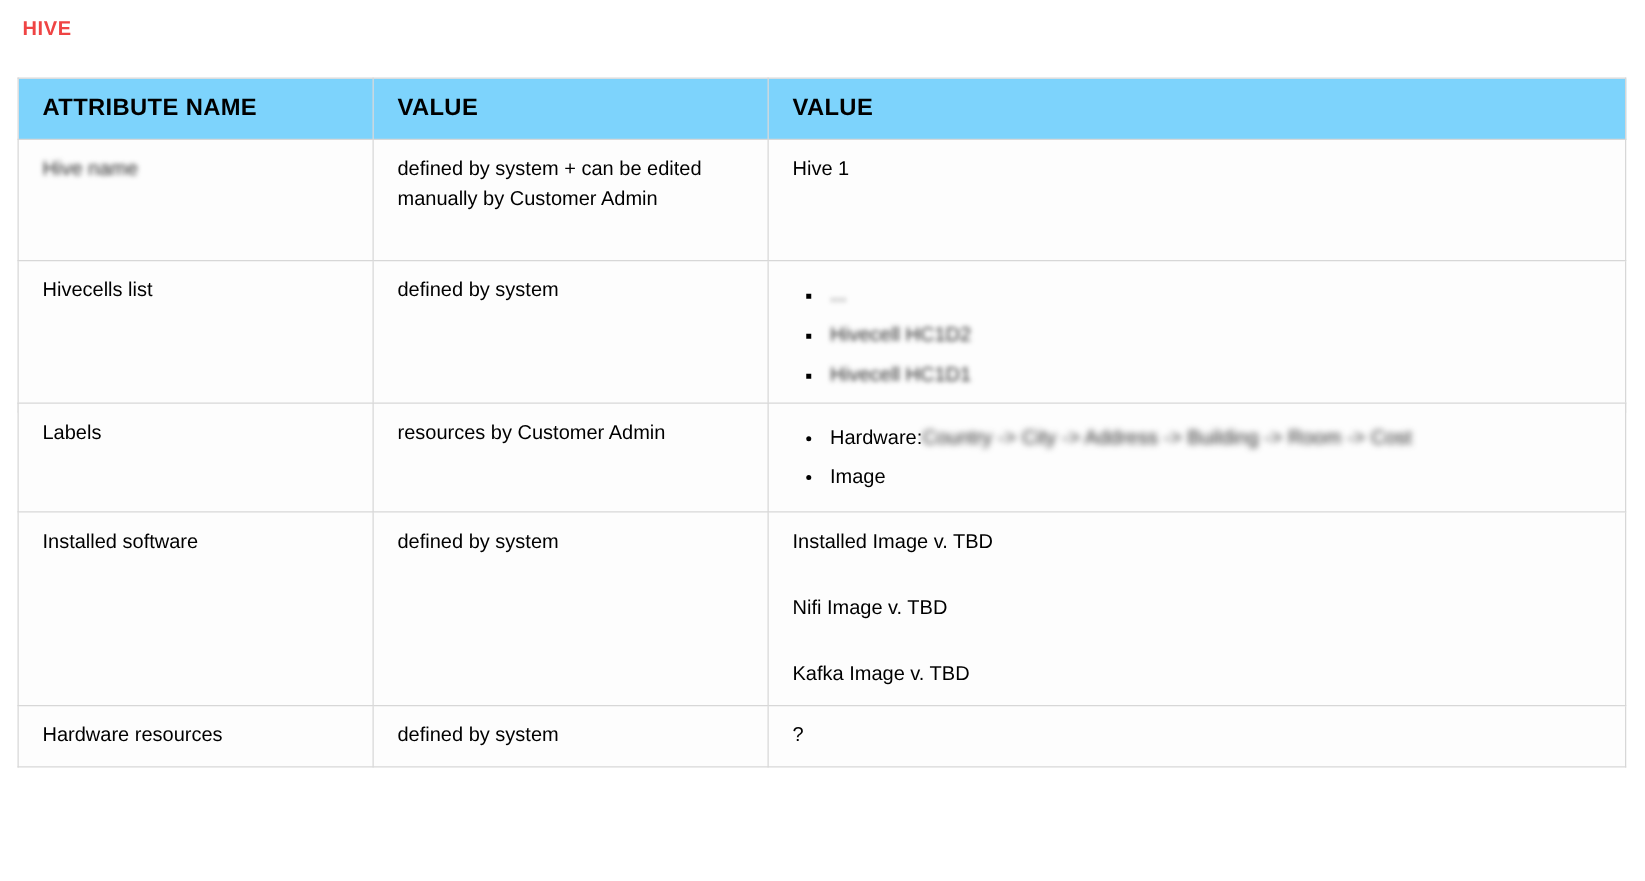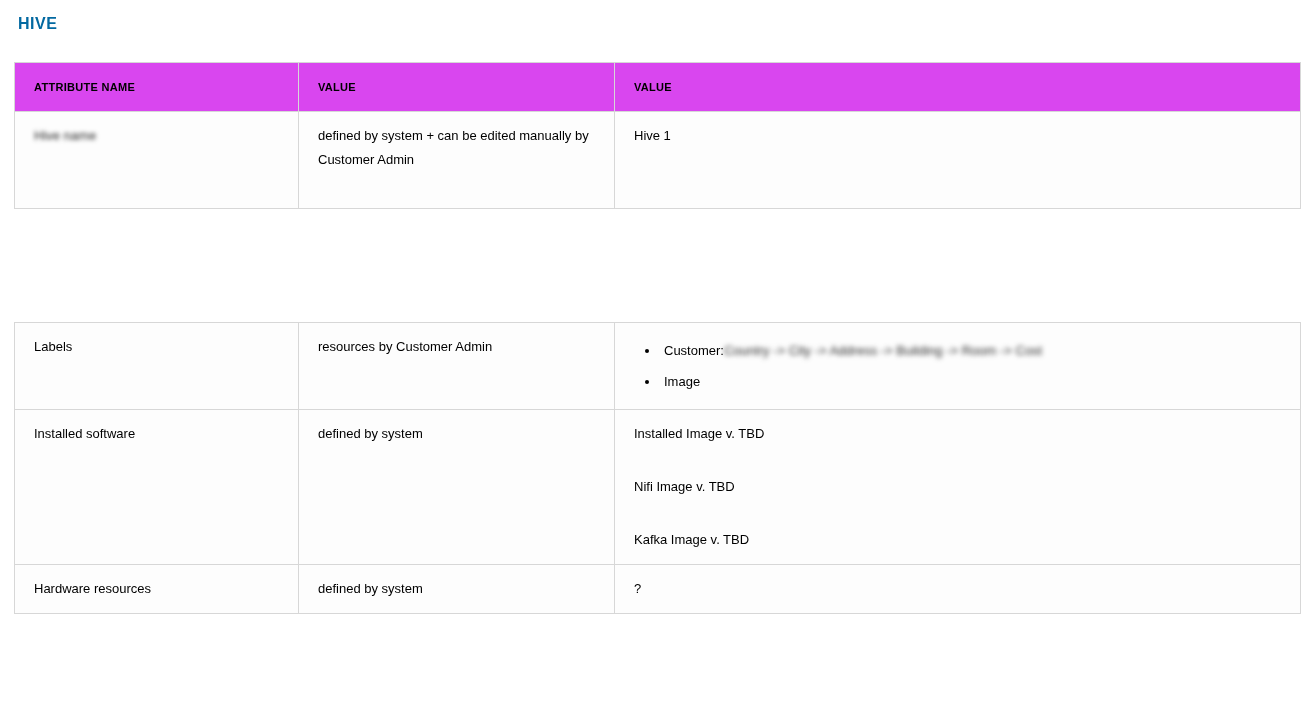--- a/index.html
+++ b/index.html
@@ -17,21 +17,21 @@
   }
 
   
   .page-title {
     position: absolute;
     left: 18px;
     top: 14px;
     font-size: 16px;
     font-weight: bold;
     letter-spacing: 0.5px;
-    color: #0369a1;
+    color: #ef4444;
     line-height: 20px;
     text-align: center;
   }
 
   
   .table-wrap {
     position: absolute;
     left: 14px;
     width: 1286px;
   }
@@ -42,30 +42,30 @@
     width: 1286px;
     border-collapse: collapse;
     table-layout: fixed;
     background: #fdfdfd;
   }
   table.attr-table td,
   table.attr-table th {
     border: 1px solid #d7d7d7;
     vertical-align: top;
     padding: 12px 18px 12px 19px;
-    font-size: 13px;
+    font-size: 16px;
     line-height: 24px;
     font-weight: normal;
     text-align: left;
     background: #fdfdfd;
   }
   table.attr-table th {
-    background: #d946ef;
+    background: #7dd3fc;
     font-weight: bold;
-    font-size: 11px;
+    font-size: 19px;
     letter-spacing: 0.3px;
     padding-top: 12px;
     padding-bottom: 12px;
   }
 
   
   col.c-attr   { width: 284px; }
   col.c-origin { width: 316px; }
   col.c-value  { width: 686px; }
 
@@ -130,39 +130,50 @@
     <tbody>
 
       <tr class="r-h1">
         <td>
           <span class="redacted">Hive name</span>
         </td>
         <td>defined by system + can be edited manually by Customer Admin</td>
         <td>Hive 1</td>
       </tr>
 
+      <tr class="r-h2">
+        <td>Hivecells list</td>
+        <td>defined by system</td>
+        <td>
+          <ul class="sqr">
+            <li><span class="redacted">...</span></li>
+            <li><span class="redacted">Hivecell HC1D2</span></li>
+            <li><span class="redacted">Hivecell HC1D1</span></li>
+          </ul>
+        </td>
+      </tr>
     </tbody>
   </table>
 </div>
 
 <div class="table-wrap seg-bottom">
   <table class="attr-table">
     <colgroup>
       <col class="c-attr">
         <col class="c-origin">
         <col class="c-value">
     </colgroup>
     <tbody>
 
       <tr class="r-lbl">
         <td>Labels</td>
         <td>resources by Customer Admin</td>
         <td>
           <ul class="bul">
-            <li class="loc-line"><span>Customer:</span><span class="redacted-strong">Country -&gt; City -&gt; Address -&gt; Building -&gt; Room -&gt; Cost</span></li>
+            <li class="loc-line"><span>Hardware:</span><span class="redacted-strong">Country -&gt; City -&gt; Address -&gt; Building -&gt; Room -&gt; Cost</span></li>
             <li>Image</li>
           </ul>
         </td>
       </tr>
 
       <tr class="r-sw">
         <td>Installed software</td>
         <td>defined by system</td>
         <td>
           <div class="cell-lines">

